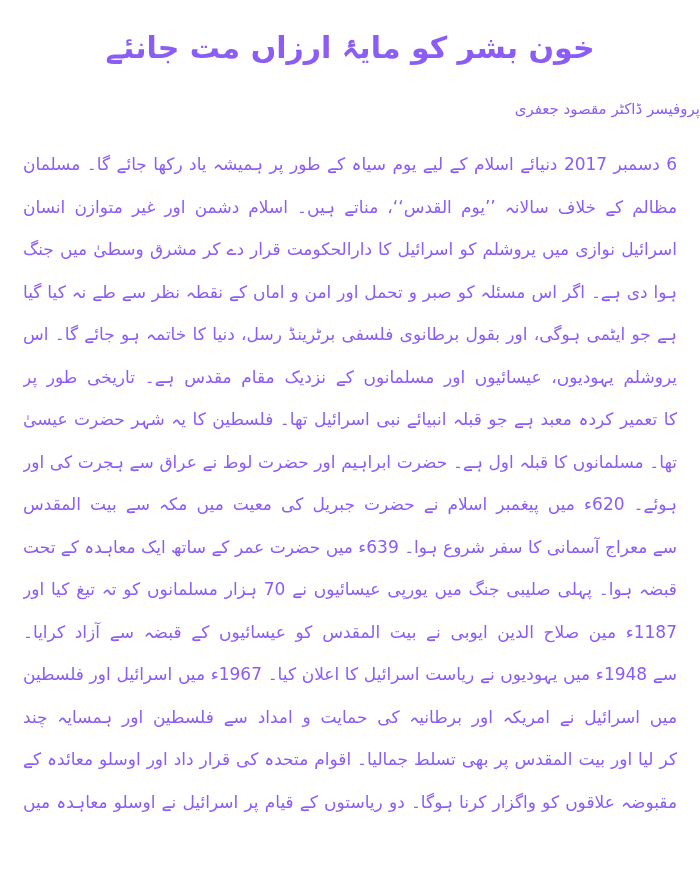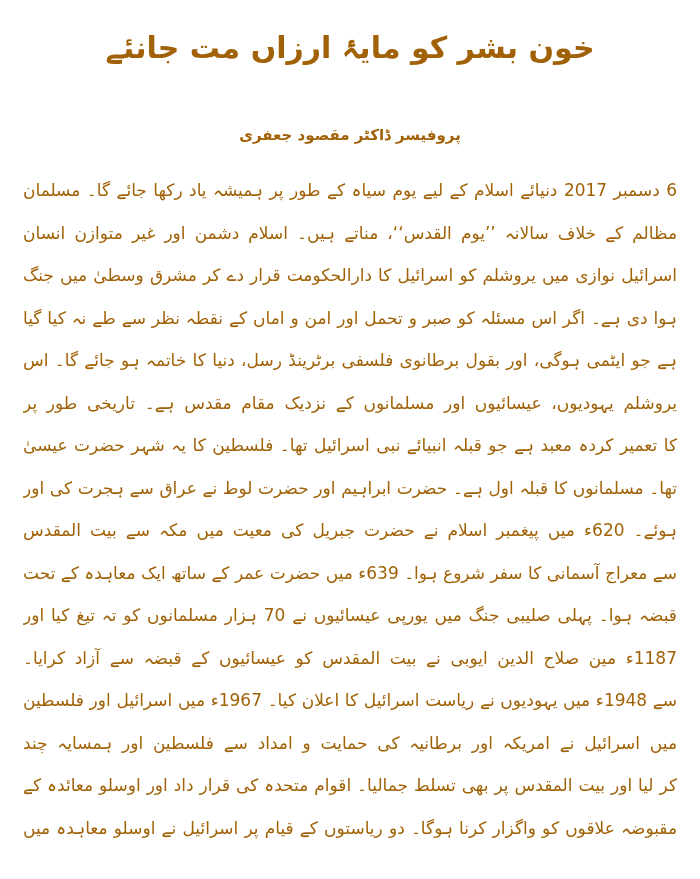--- a/index.html
+++ b/index.html
@@ -6,42 +6,41 @@
     margin: 0;
     padding: 0;
     background: #ffffff;
   }
   .page {
     position: relative;
     width: 700px;
     height: 879px;
     margin: 0 auto;
     background: #ffffff;
-    color: #a16207;
+    color: #8b5cf6;
     font-family: "DejaVu Sans", sans-serif;
     overflow: hidden;
   }
   .title {
     margin: 0;
     padding-top: 22px;
     height: 52px;
     line-height: 52px;
     font-size: 30px;
     font-weight: 700;
     text-align: center;
     direction: rtl;
     unicode-bidi: embed;
   }
   .byline {
-    margin-top: 50px;
+    margin-top: 24px;
     height: 22px;
     line-height: 22px;
     font-size: 15px;
-    font-weight: 700;
-    text-align: center;
+    font-weight: 400;
     direction: rtl;
     unicode-bidi: embed;
   }
   .article {
     margin-top: 23px;
     padding: 0 23px;
   }
   .body-line {
     direction: rtl;
     unicode-bidi: embed;

